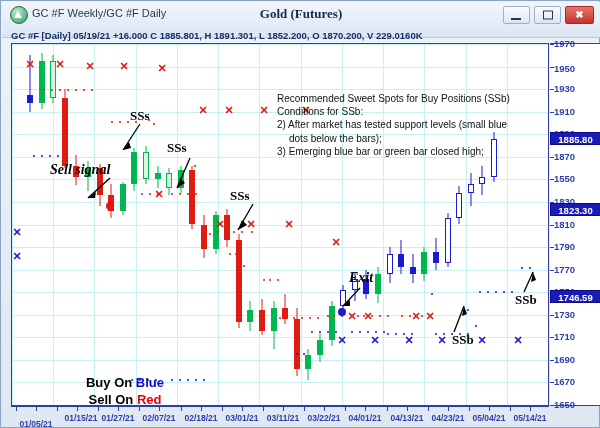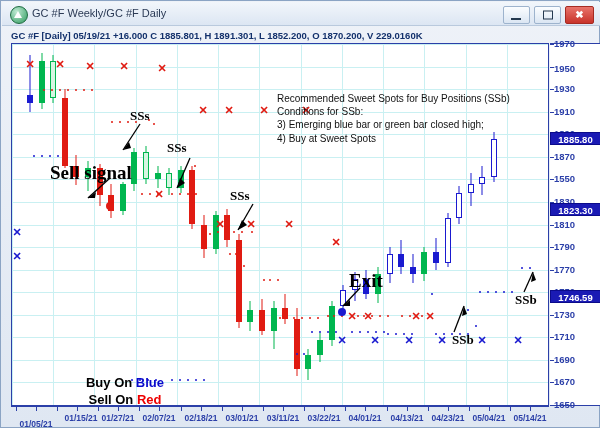--- a/index.html
+++ b/index.html
@@ -3,21 +3,21 @@
 <meta charset="utf-8">
 <style>
   html,body{margin:0;padding:0;background:#fff;}
   body{width:600px;height:428px;overflow:hidden;
        font-family:"Liberation Sans",sans-serif;}
 
   
   .window{position:absolute;left:0;top:0;width:600px;height:428px;
           background:linear-gradient(#eef2f8,#dfe7f2);
           border:1px solid #8ba4c4;box-sizing:border-box;}
-  .titlebar{position:absolute;left:1px;top:1px;width:598px;height:24px;
+  .titlebar{position:absolute;left:1px;top:1px;width:598px;height:36px;
             background:linear-gradient(#f2f6fb,#dce6f3);
             border-bottom:1px solid #b9c9dd;box-sizing:border-box;}
   .app-icon{position:absolute;left:8px;top:4px;width:16px;height:16px;
             border-radius:50%;background:radial-gradient(circle at 35% 30%,#bfe9d2,#2e9b5f);
             border:1px solid #1d6b40;}
   .app-icon i{position:absolute;left:3px;top:4px;width:0;height:0;
               border-left:4px solid transparent;border-right:4px solid transparent;
               border-bottom:7px solid #ffffff;}
   .win-title-left{position:absolute;left:30px;top:5px;font-size:11px;color:#2b3a55;}
   .win-title-center{position:absolute;left:0;top:4px;width:598px;text-align:center;
@@ -86,34 +86,35 @@
   .note{position:absolute;left:265px;top:48px;width:285px;
         font-size:10px;color:#111;line-height:13.2px;}
   .note .ind{padding-left:12px;}
   .tagline{position:absolute;left:28px;top:330px;width:170px;text-align:center;
            font-size:13px;font-weight:bold;line-height:17px;}
   .tagline .b{color:#0a0acc;}
   .tagline .r{color:#ee0000;}
 
   .lbl{position:absolute;font-family:"Liberation Serif",serif;font-weight:bold;
        color:#000;white-space:nowrap;}
-  .lbl.big{font-size:19px;}
+  .lbl.big{font-size:14px;font-style:italic;}
   .lbl.mid{font-size:13px;}
   svg.arrow{position:absolute;overflow:visible;}
 </style>
 </head>
 <body>
 
 <div class="window">
 
   <div class="titlebar">
     <div class="app-icon">
         <i></i>
       </div>
     <div class="win-title-left">GC #F Weekly/GC #F Daily</div>
+    <div class="win-title-center">Gold (Futures)</div>
     <div class="btns">
       <div class="wbtn">
           <span class="min-bar"></span>
         </div>
       <div class="wbtn">
           <span class="max-sq"></span>
         </div>
       <div class="wbtn close">
           <span class="g">✖</span>
         </div>
@@ -441,22 +442,23 @@
         <div class="dot blue" style="left: 176px; top: 336px;"></div>
         <div class="dot blue" style="left: 184px; top: 336px;"></div>
         <div class="dot blue" style="left: 192px; top: 336px;"></div>
         <div class="bigdot red" style="left: 98px; top: 162px;"></div>
         <div class="bigdot blue" style="left: 330px; top: 268px;"></div>
       </div>
 
     <div class="note">
       <div>Recommended Sweet Spots for Buy Positions (SSb)</div>
       <div>Conditions for SSb:</div>
+      <div>2) After market has tested support levels (small blue</div>
+      <div class="ind">dots below the bars);</div>
       <div>3) Emerging blue bar or green bar closed high;</div>
-      <div>4) Buy at Sweet Spots</div>
     </div>
 
     <div class="tagline">
       <div><span>Buy On </span><span class="b">Blue</span></div>
       <div><span>Sell On </span><span class="r">Red</span></div>
 
     </div>
 
     <div class="lbl big" style="left:38px;top:118px;">Sell signal</div>
     <svg class="arrow" style="left:0;top:0;width:538px;height:363px;">

